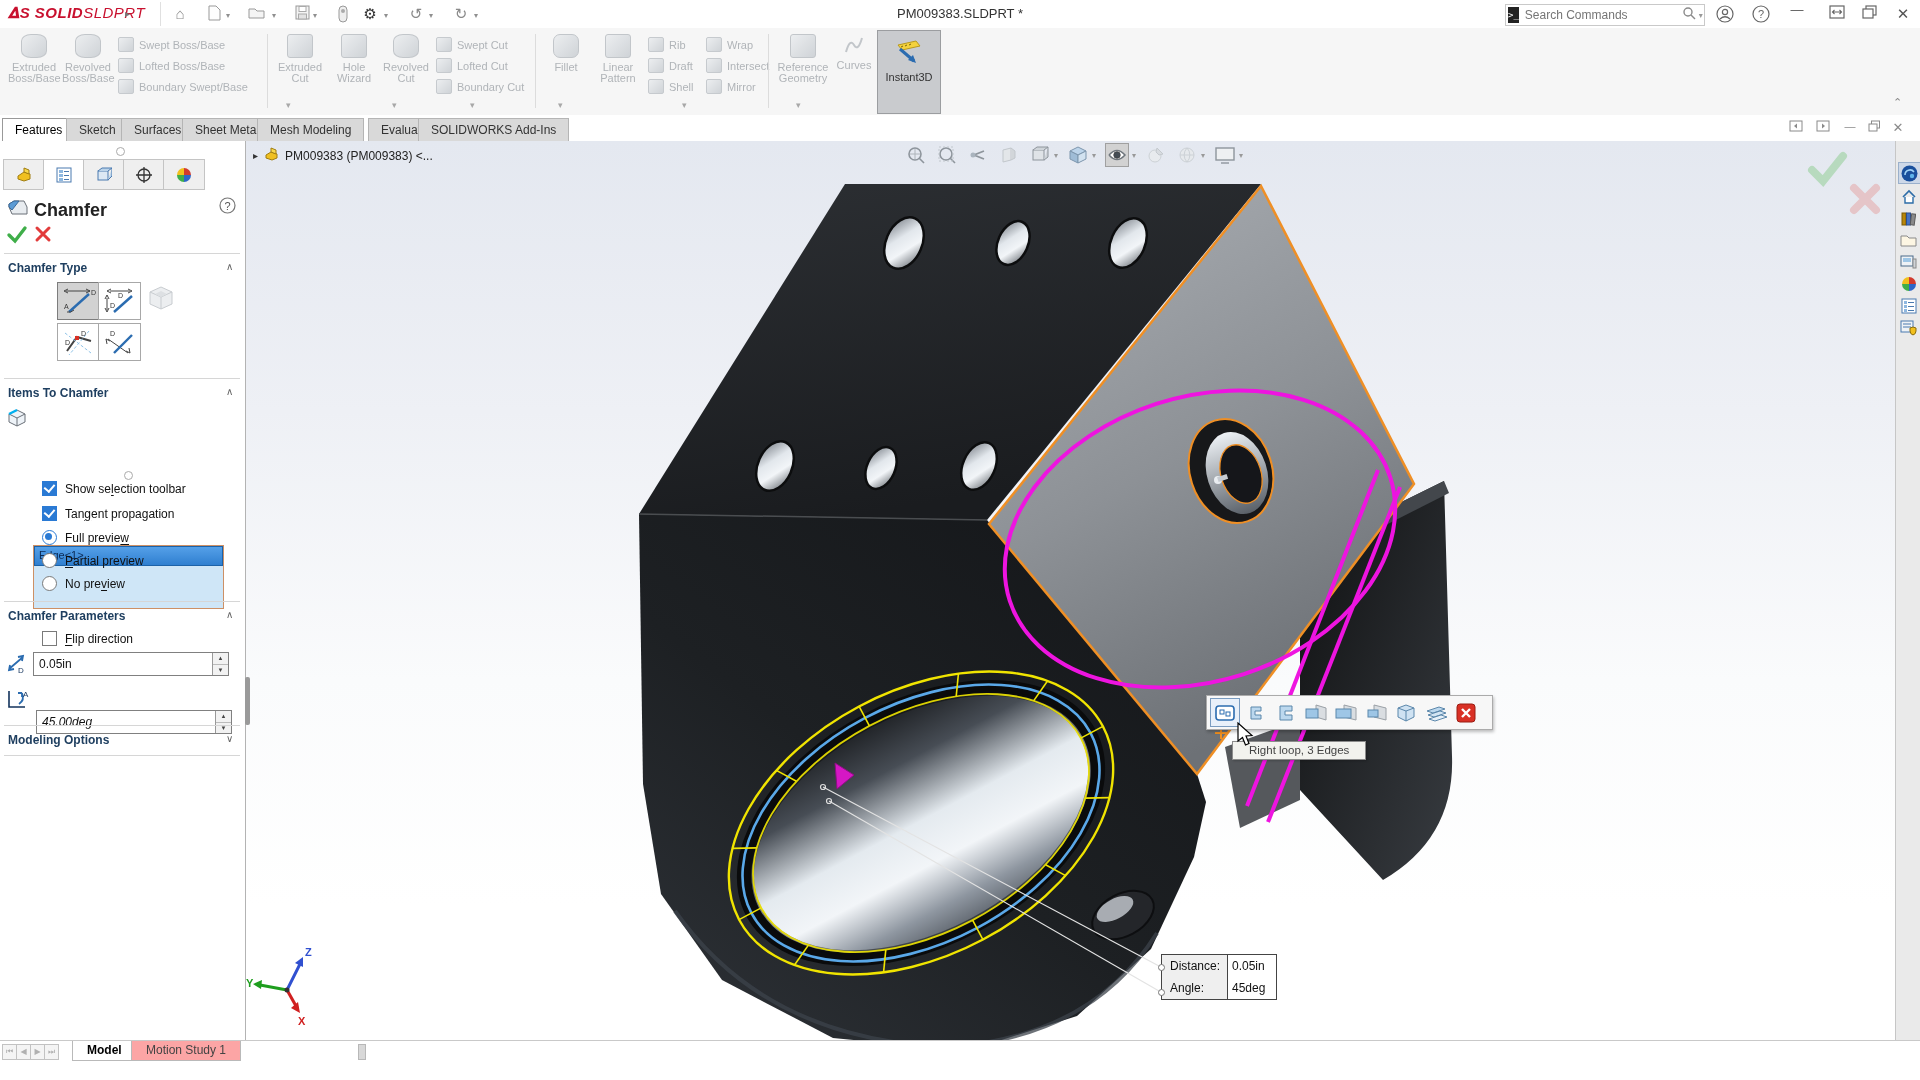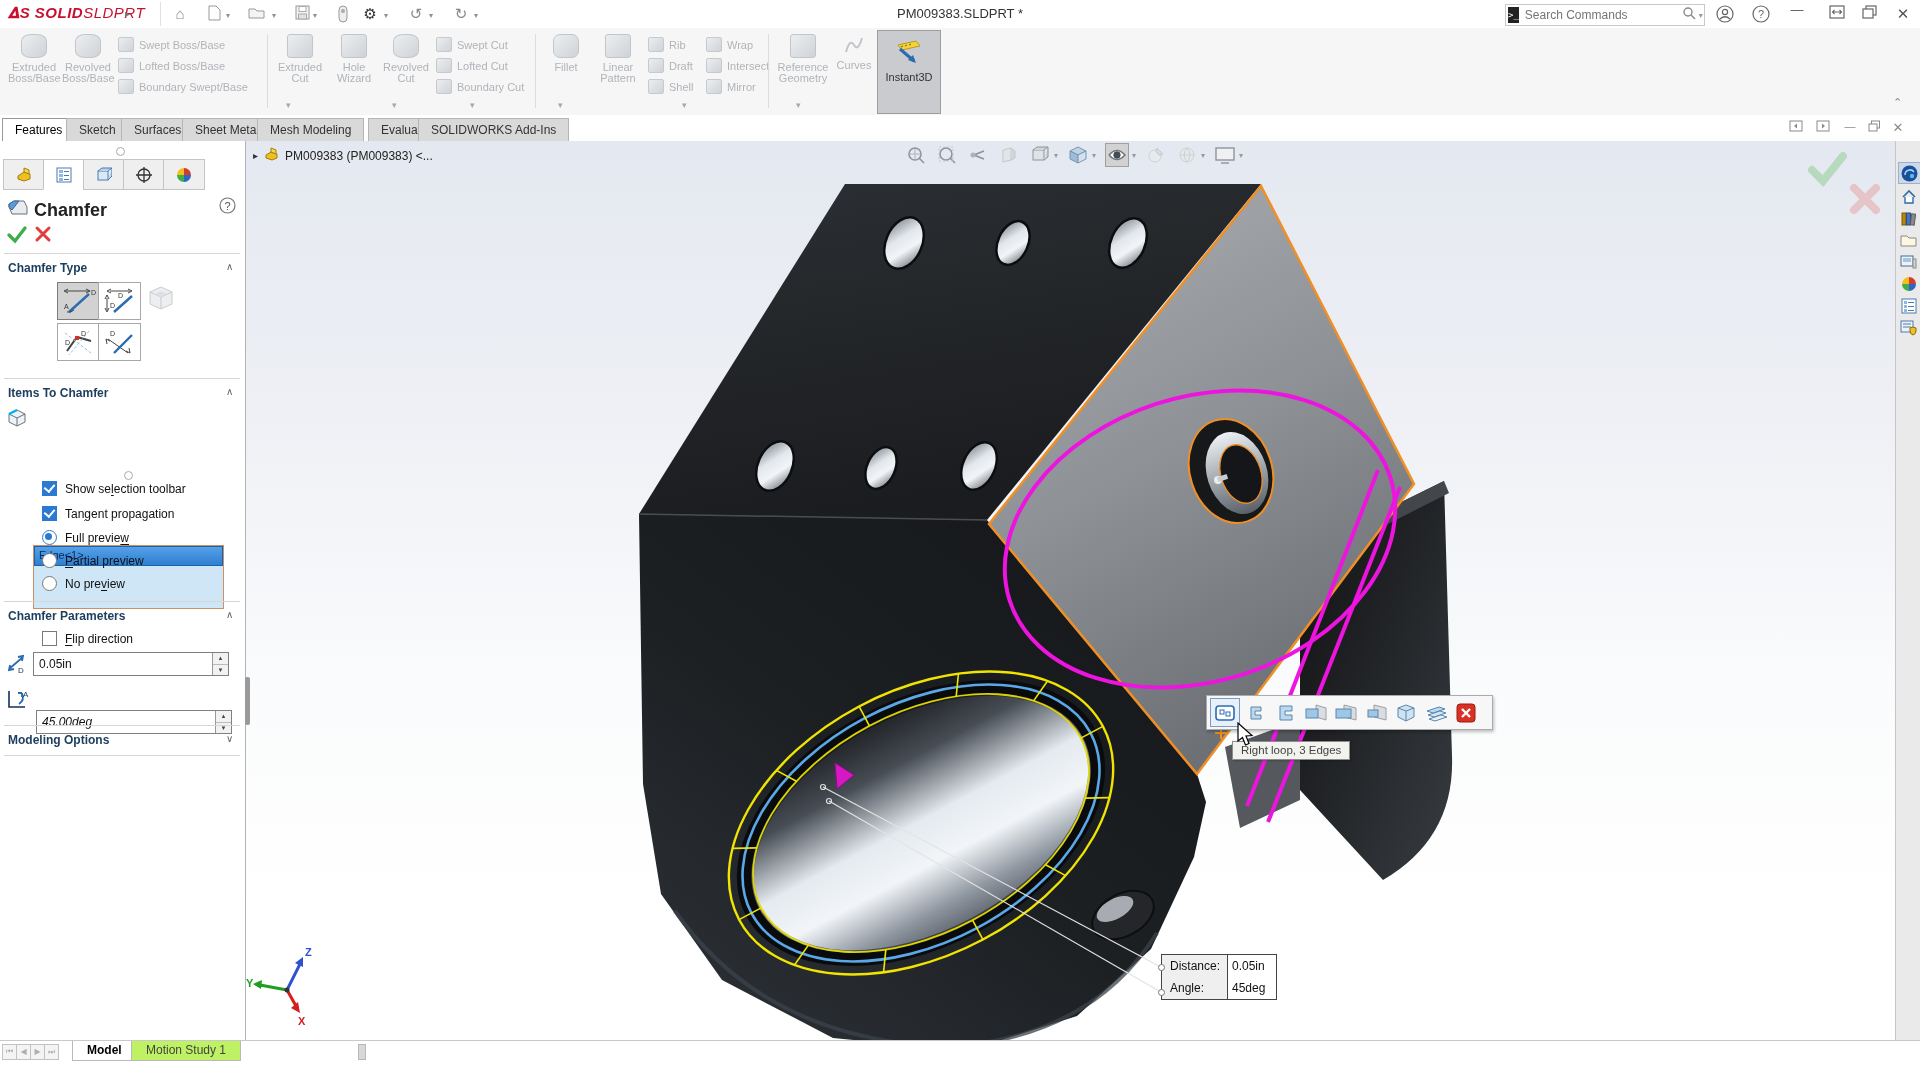--- a/index.html
+++ b/index.html
@@ -58,40 +58,40 @@
   #viewport{left:245px;top:141px;width:1650px;height:899px;background:linear-gradient(to bottom,#e4e8f0 0%,#eef0f5 30%,#fafbfc 60%,#ffffff 85%);}
   .hud{left:660px;top:2px;height:24px;display:flex;align-items:center;gap:9px;}
   .hudic{width:22px;height:22px;display:flex;align-items:center;justify-content:center;}
   .hud .dd2{font-size:8px;color:#999;margin-left:-6px;}
   .pressed{background:#d2d2d2;border:1px solid #a0a0a0;}
   #tree{left:8px;top:6px;display:flex;align-items:center;gap:6px;font-size:12px;color:#222;}
   
   #ctxbar{left:961px;top:554px;width:282px;height:33px;background:#f7f7f7;border:1px solid #ababab;box-shadow:1px 2px 3px rgba(0,0,0,.25);display:flex;align-items:center;padding-left:3px;gap:2px;}
   .ctxic{width:28px;height:27px;display:flex;align-items:center;justify-content:center;}
   .ctxic.sel{background:#e8f0fa;border:1px solid #7a9cc0;}
-  #ctxtip{left:987px;top:600px;height:17px;line-height:17px;background:#f2f2ee;border:1px solid #8c8c8c;font-size:11.5px;color:#444;padding:0 8px;box-shadow:1px 1px 2px rgba(0,0,0,.2);}
+  #ctxtip{left:987px;top:600px;height:17px;line-height:17px;background:#f2f2ee;border:1px solid #8c8c8c;font-size:11.5px;color:#444;padding:0 16px;box-shadow:1px 1px 2px rgba(0,0,0,.2);}
   
   #callout{left:916px;top:813px;border:1px solid #444;background:#fff;display:grid;grid-template-columns:66px 48px;}
   #callout .c1{background:#efefef;border-right:1px solid #444;font-size:12px;color:#111;padding:4px 2px 4px 8px;}
   #callout .c2{font-size:12px;color:#111;padding:4px 2px 4px 4px;}
   #callout .r1{border-bottom:0px;}
   .ldot{position:absolute;left:-4px;width:5px;height:5px;border:1px solid #777;border-radius:50%;background:#fff;}
   
   #confirm-check{left:1560px;top:8px;opacity:.55;}
   #confirm-x{left:1602px;top:40px;opacity:.55;}
   
   #taskpane{left:1895px;top:141px;width:25px;height:899px;background:#eaeaea;border-left:1px solid #c6c6c6;}
   .tpic{left:2px;width:21px;height:20px;display:flex;align-items:center;justify-content:center;}
   .tpic.hl{background:#cdd8e8;border:1px solid #9ab0cc;}
   
   #sheettabs{left:0;top:1040px;width:1920px;height:20px;background:#fff;border-top:1px solid #c9c9c9;}
   .navbtn{top:3px;width:13px;height:14px;border:1px solid #c2c2c2;background:#f4f4f4;color:#b0b0b0;font-size:8px;line-height:14px;text-align:center;}
   .stab{top:0px;height:19px;line-height:19px;padding:0 14px;font-size:12px;display:inline-block;border:1px solid #b9b9b9;border-top:0;}
   .stab.active{background:#fff;font-weight:bold;color:#000;}
-  .stab.idle{background:#bef264;color:#444;}
+  .stab.idle{background:#fca5a5;color:#444;}
   #statusbar{left:0;top:1060px;width:1920px;height:20px;background:#f2f2f2;border-top:1px solid #d8d8d8;font-size:12px;color:#222;}
   u{text-underline-offset:2px;}
 </style>
 </head>
 <body>
 
 <div id="app">
 
   <div class="abs" id="titlebar">
     <div class="abs swlogo"><b>𝚫S</b> SOLID<span style="font-weight:normal">SLDPRT</span></div>

